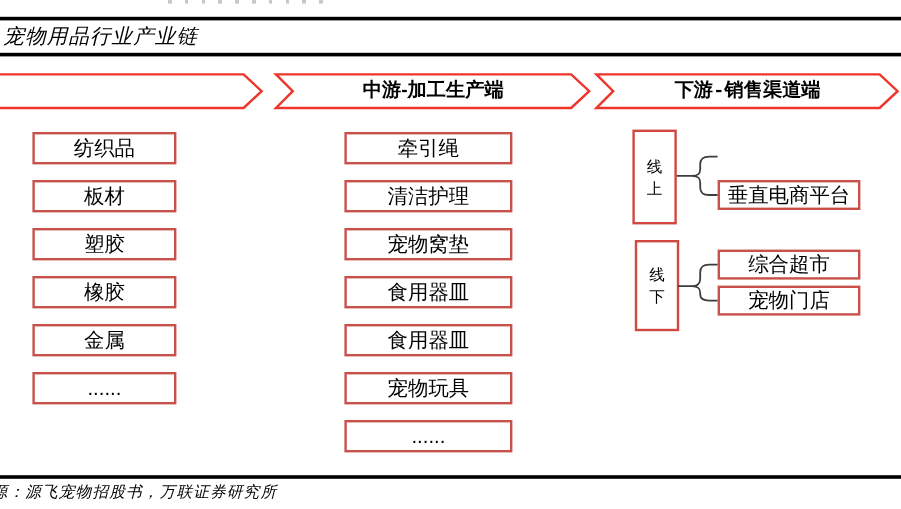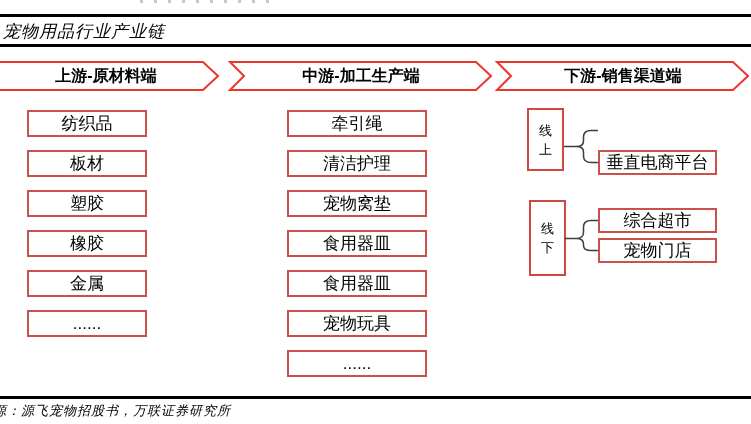--- a/index.html
+++ b/index.html
@@ -40,21 +40,21 @@
     white-space:nowrap;
   }
   
   .stage-label{
     top:62px;height:28px;line-height:28px;
     font-weight:bold;font-size:16px;
     text-align:center;white-space:nowrap;
   }
   .stage-label.s1{left:6px;width:200px;}
   .stage-label.s2{left:246px;width:230px;}
-  .stage-label.s3{left:513px;width:220px;}
+  .stage-label.s3{left:513px;width:220px;font-family:Liberation Mono, monospace;}
   
   .rbox{
     box-sizing:border-box;
     background:#fff;
     border:2px solid #c8514c;
     font-size:17px;line-height:23px;
     text-align:center;white-space:nowrap;
     overflow:hidden;
   }
   .col-up .rbox{left:27px;width:120px;height:27px;}
@@ -84,21 +84,20 @@
   <div class="abs rule rule-bottom"></div>
 
   <div class="abs fig-title">宠物用品行业产业链</div>
 
   <svg class="abs" style="left:0;top:58px;" width="751" height="36" viewBox="0 0 751 36">
     <polygon points="-4,4 203,4 218,18 203,32 -4,32" fill="#ffffff" stroke="#ef352b" stroke-width="2"></polygon>
     <polygon points="230,4 476,4 491,18 476,32 230,32 244,18" fill="#ffffff" stroke="#ef352b" stroke-width="2"></polygon>
     <polygon points="497,4 733,4 748,18 733,32 497,32 511,18" fill="#ffffff" stroke="#ef352b" stroke-width="2"></polygon>
   </svg>
 
-  <div class="abs stage-label s1">上游-原材料端</div>
   <div class="abs stage-label s2">中游-加工生产端</div>
   <div class="abs stage-label s3">下游-销售渠道端</div>
 
   <div class="col-up">
     <div class="abs rbox" style="top:110px">纺织品</div>
     <div class="abs rbox" style="top:150px">板材</div>
     <div class="abs rbox" style="top:190px">塑胶</div>
     <div class="abs rbox" style="top:230px">橡胶</div>
     <div class="abs rbox" style="top:270px">金属</div>
     <div class="abs rbox" style="top:310px">......</div>
@@ -107,21 +106,21 @@
   <div class="col-mid">
     <div class="abs rbox" style="top:110px">牵引绳</div>
     <div class="abs rbox" style="top:150px">清洁护理</div>
     <div class="abs rbox" style="top:190px">宠物窝垫</div>
     <div class="abs rbox" style="top:230px">食用器皿</div>
     <div class="abs rbox" style="top:270px">食用器皿</div>
     <div class="abs rbox" style="top:310px">宠物玩具</div>
     <div class="abs rbox" style="top:350px">......</div>
   </div>
 
-  <div class="abs vbox" style="left:527px;top:108px;width:37px;height:63px;">
+  <div class="abs vbox" style="left:527px;top:108px;width:37px;height:79px;">
     <span class="vtxt">线上</span>
   </div>
   <div class="abs rbox small" style="top:150px">垂直电商平台</div>
 
   <div class="abs vbox" style="left:529px;top:200px;width:37px;height:76px;">
     <span class="vtxt">线下</span>
   </div>
   <div class="abs rbox small" style="top:208px">综合超市</div>
   <div class="abs rbox small" style="top:238px">宠物门店</div>
 

